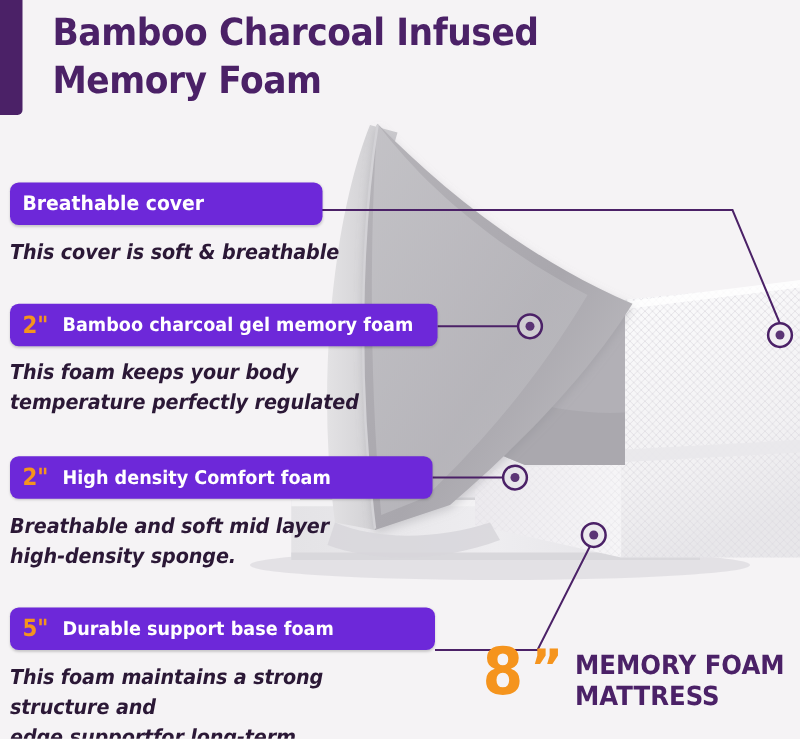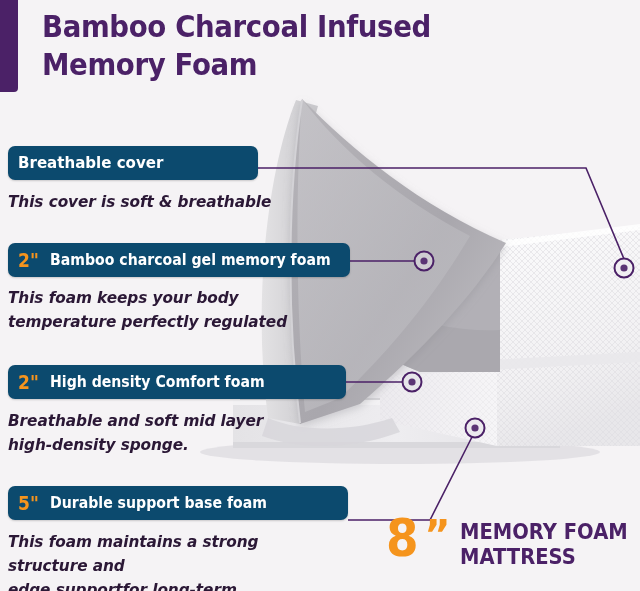--- a/index.html
+++ b/index.html
@@ -25,21 +25,21 @@
     font-weight:bold;
     font-size:30px;line-height:38px;
     letter-spacing:-0.4px;
     transform:scaleX(.92);transform-origin:left top;
   }
   .title .l2{display:block;}
 
   
   .pill{
     position:absolute;
-    background:#0c4a6e;
+    background:#6d28d9;
     border-radius:7px;
     color:#ffffff;
     display:flex;align-items:center;
     box-sizing:border-box;
     padding:0 10px;
     box-shadow:0 1px 2px rgba(0,0,0,.18);
   }
   .pill .inch{
     color:#f5941d;
     font-family:"DejaVu Sans", sans-serif;

